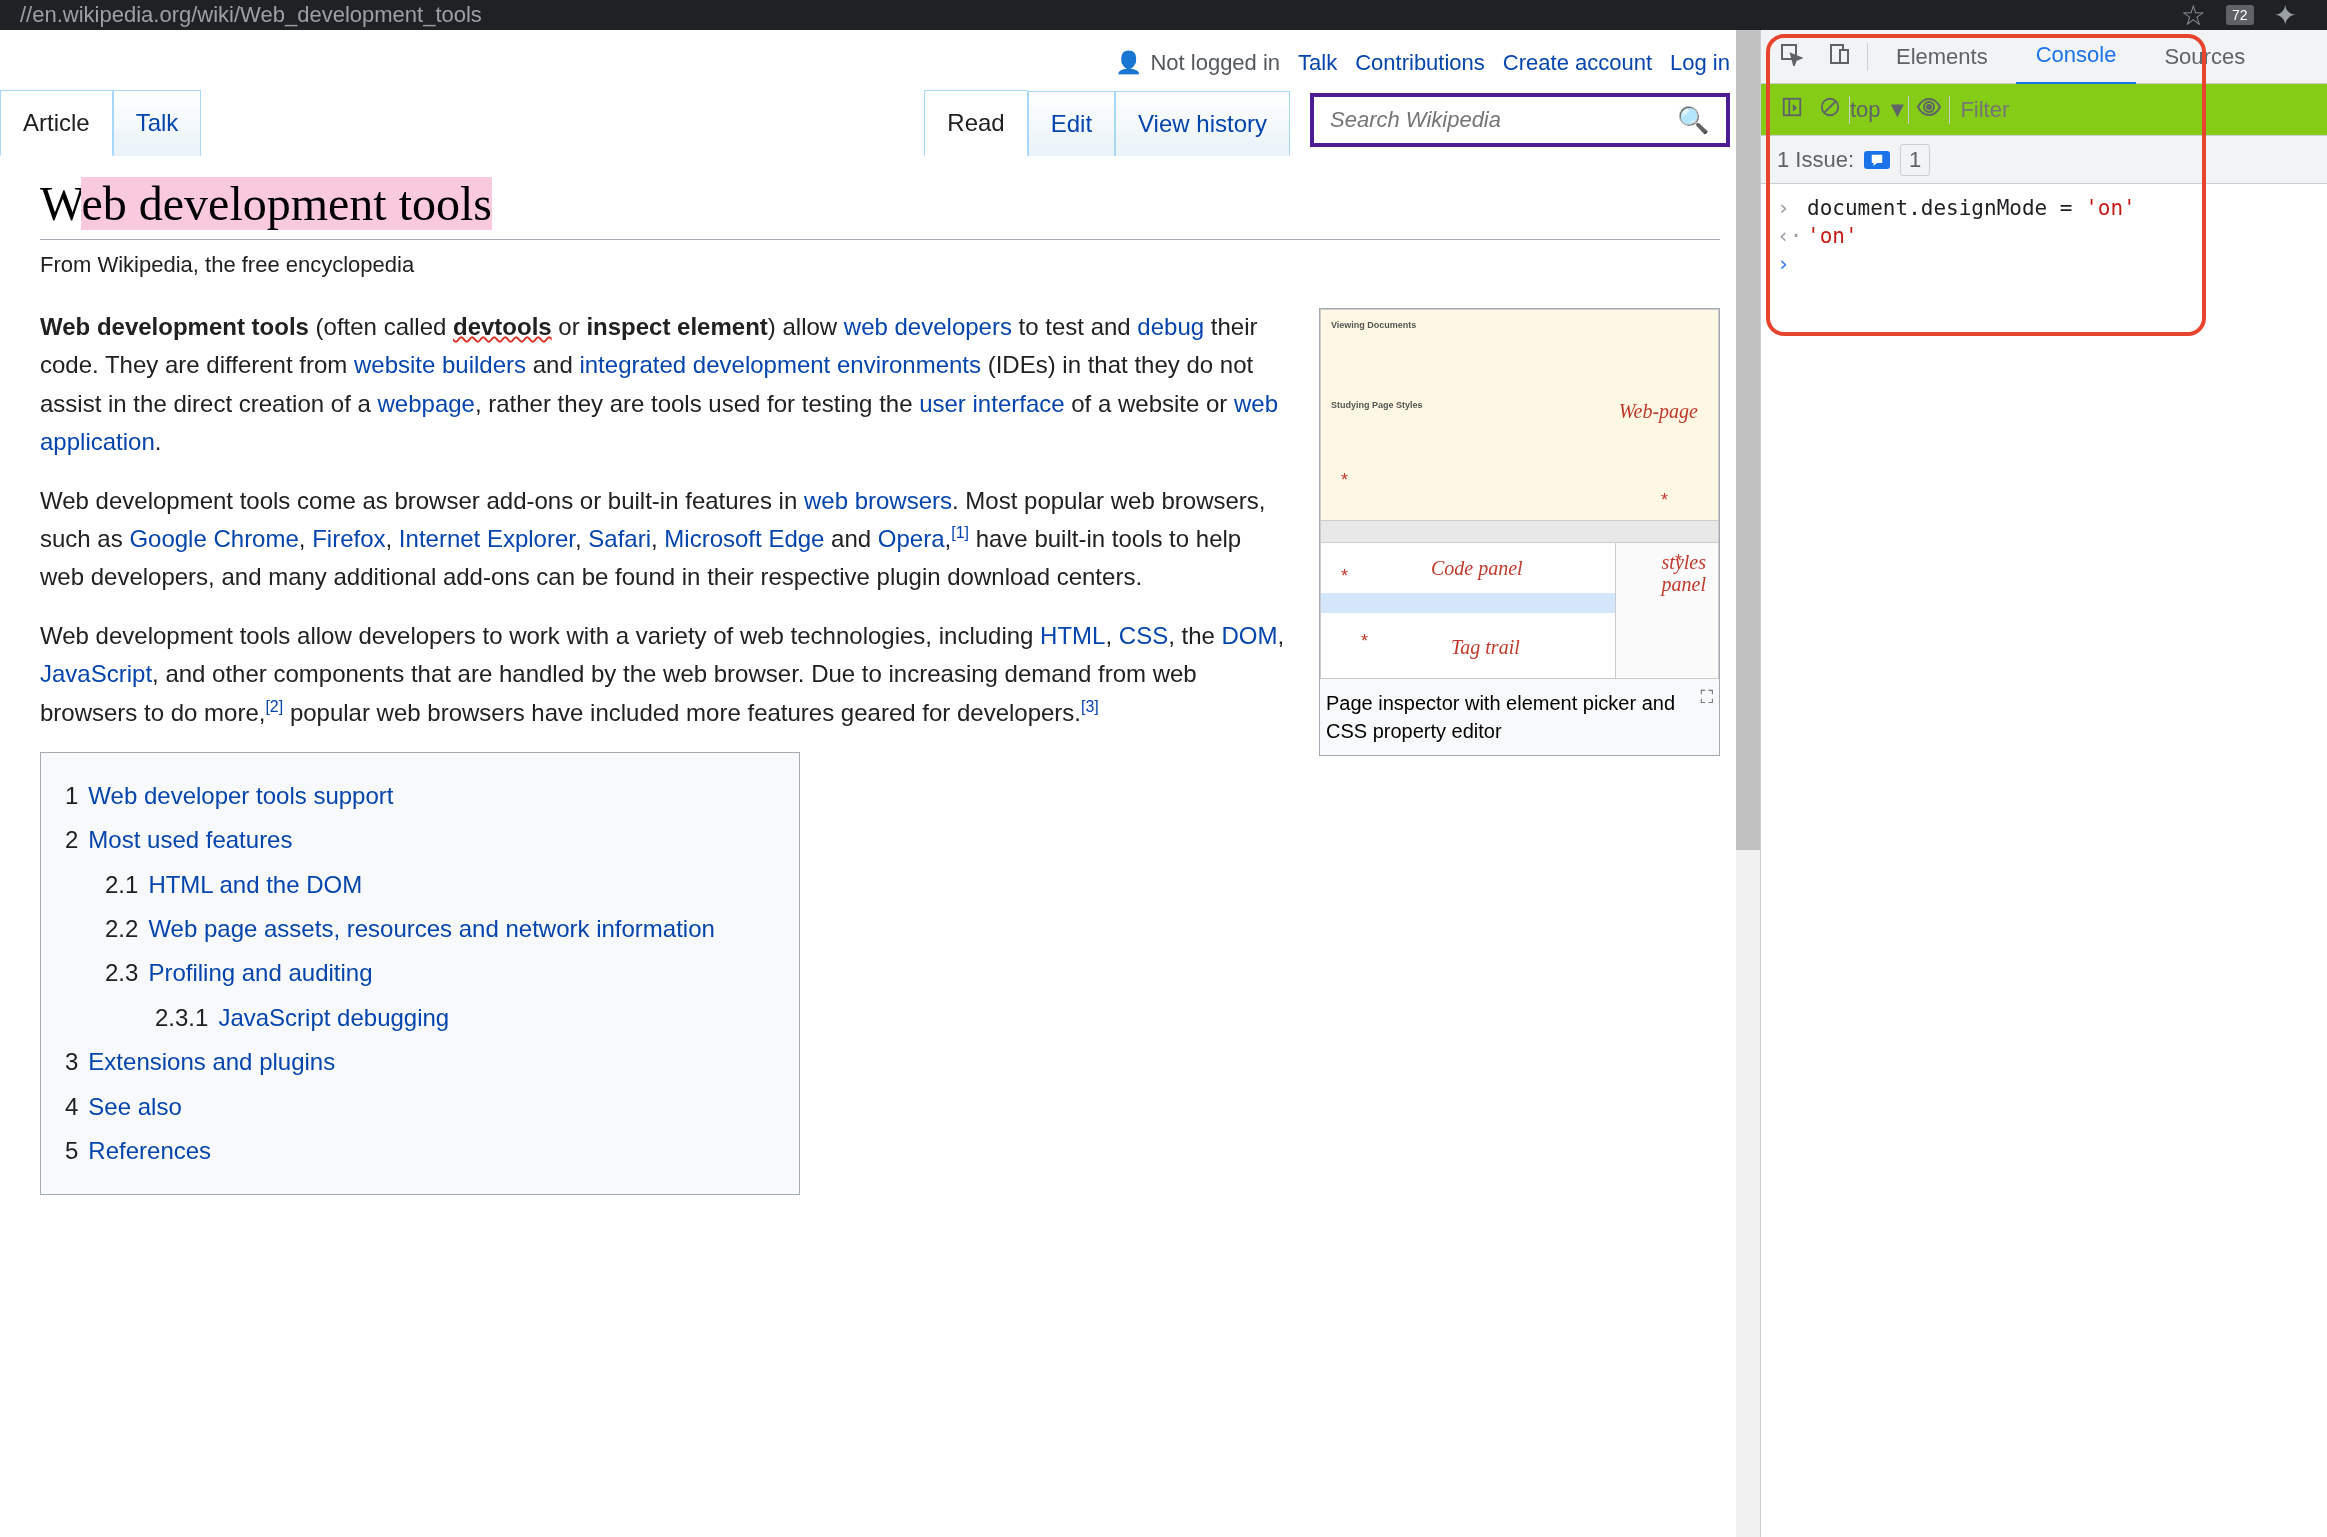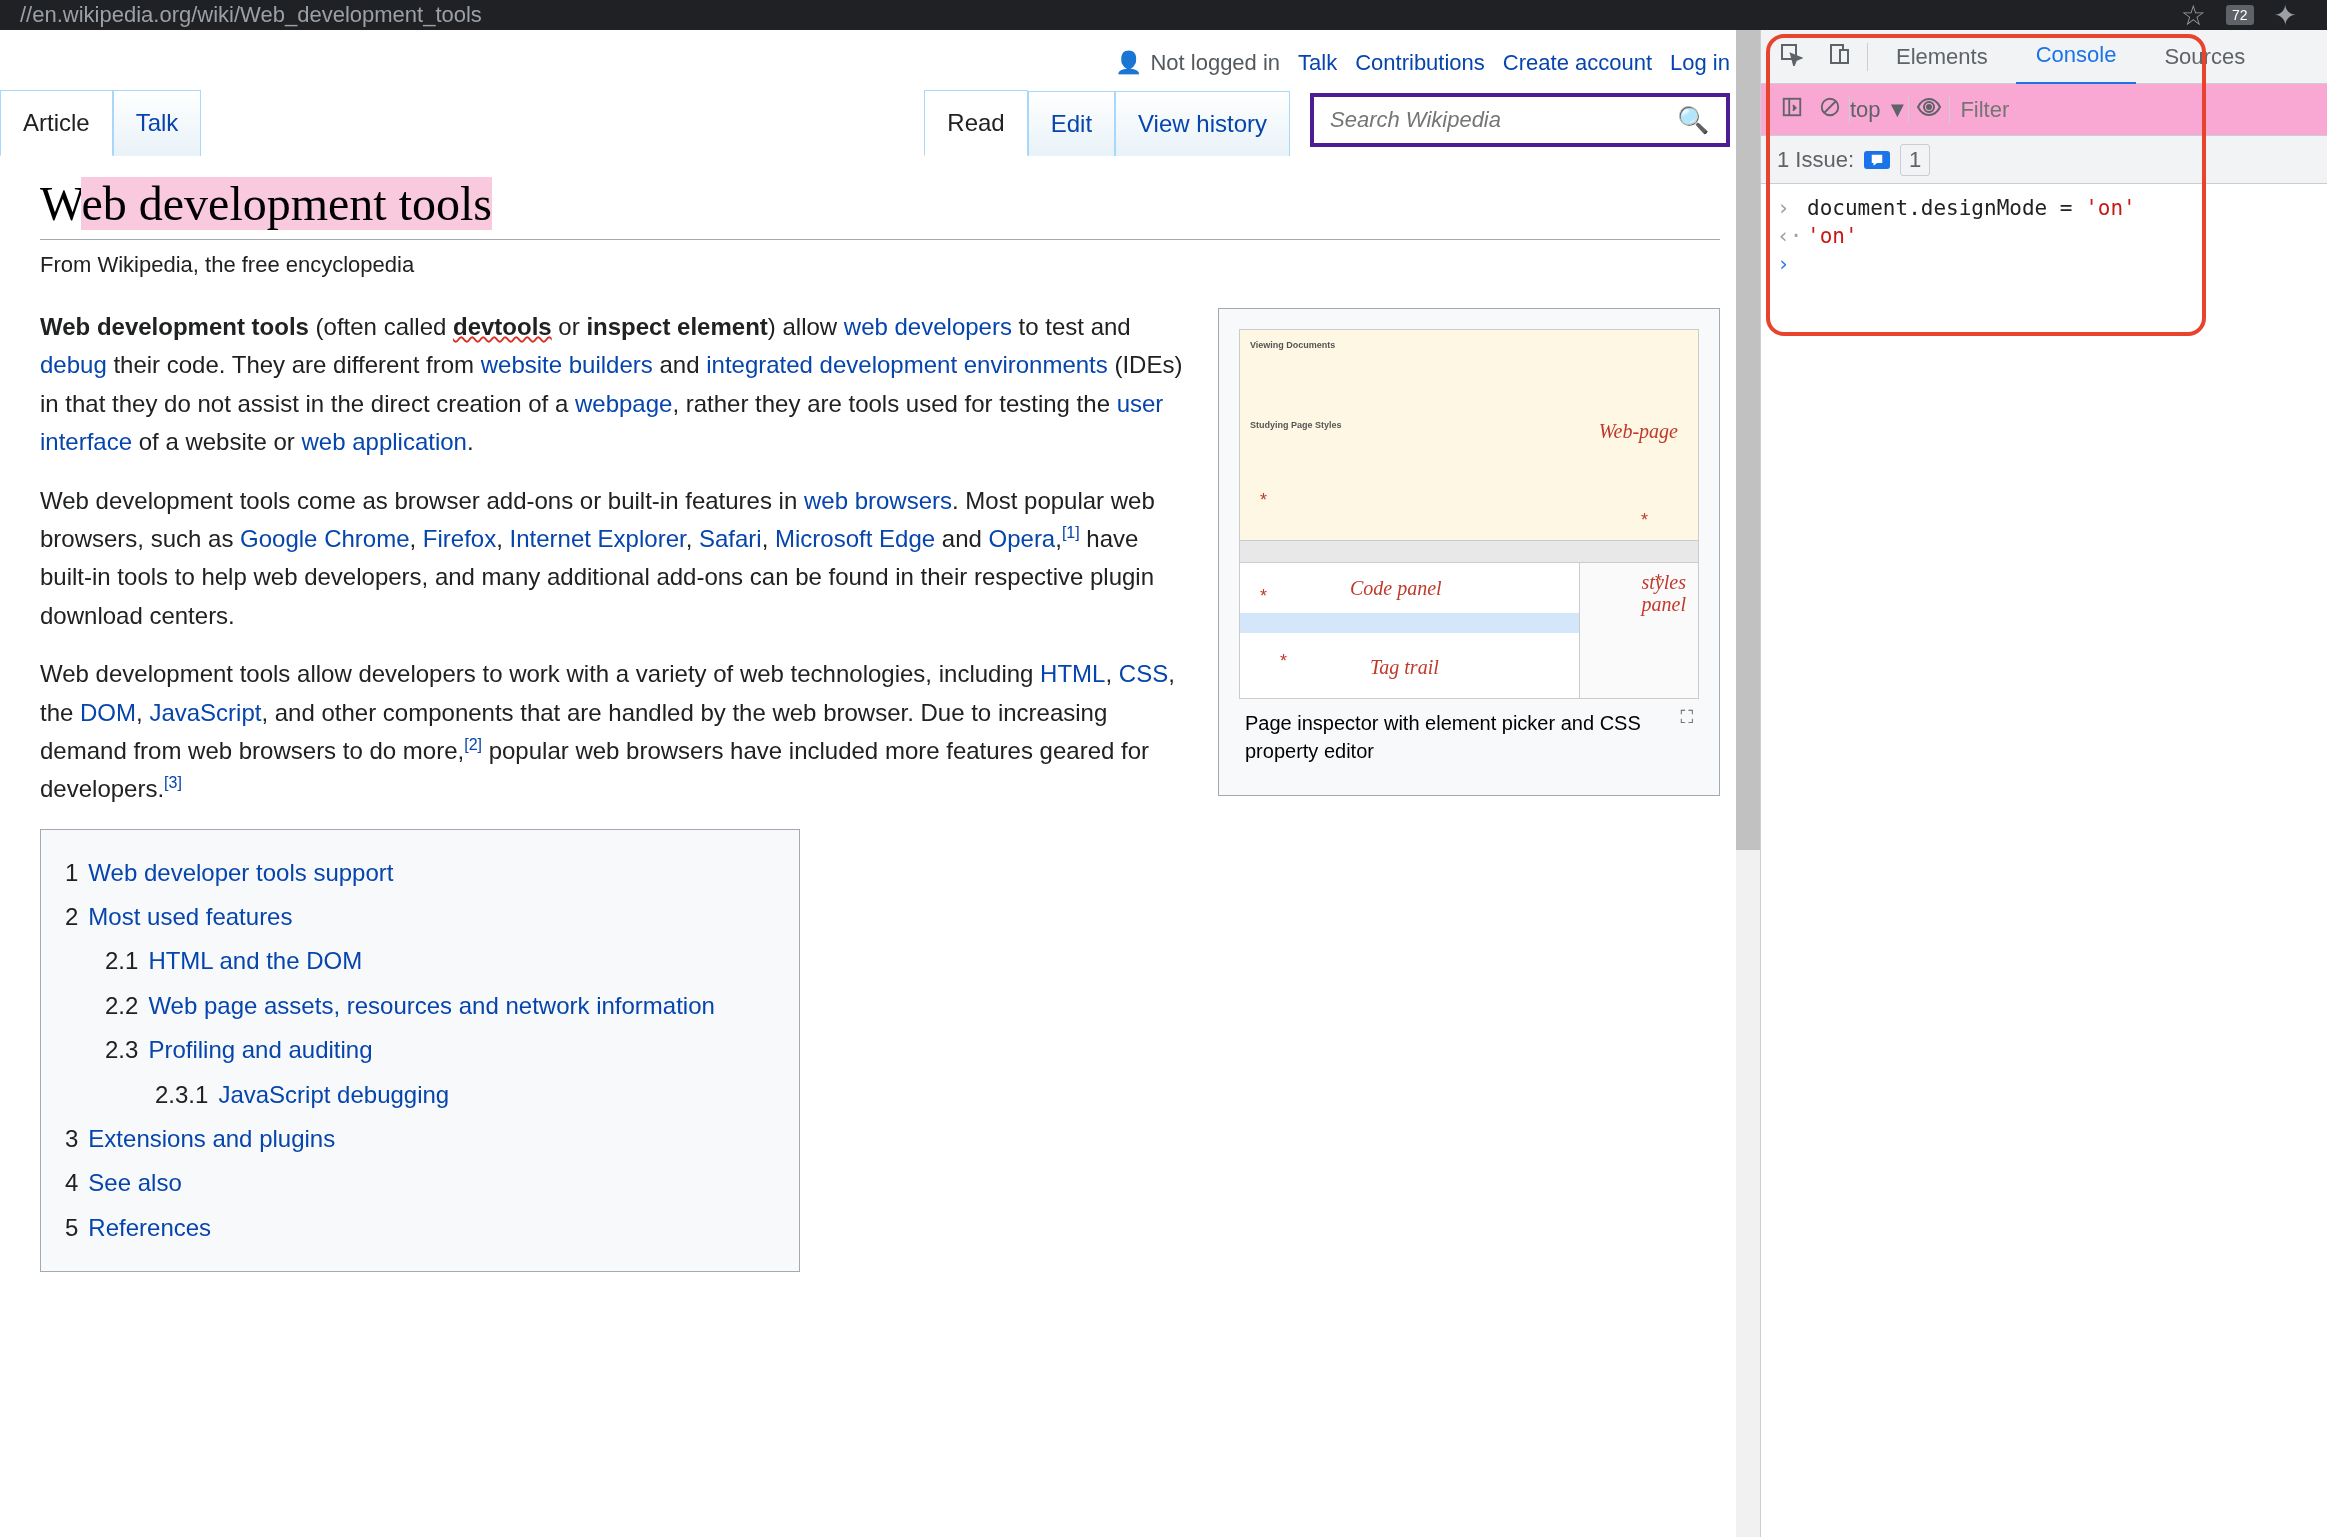--- a/index.html
+++ b/index.html
@@ -40,21 +40,21 @@
 h1.page-title .hl { background: #f9c9dd; }
 .subtitle { font-size: 22px; color: #202122; margin-bottom: 30px; }
 
 .body-text { font-size: 24px; line-height: 1.6; color: #202122; }
 .body-text p { margin-bottom: 20px; }
 .body-text a { color: #0645ad; text-decoration: none; }
 .body-text b { font-weight: bold; }
 .body-text sup { font-size: 16px; color: #0645ad; }
 .devtools-underline { text-decoration: underline wavy #d93025; text-decoration-thickness: 2px; }
 
-.infobox { float: right; width: 502px; border: 1px solid #a2a9b1; background: #f8f9fa; padding: 20px; margin: 0 0 20px 30px; font-size: 20px; }
+.infobox { float: right; width: 401px; border: 1px solid #a2a9b1; background: #f8f9fa; padding: 0; margin: 0 0 20px 30px; font-size: 20px; }
 .infobox-img { width: 100%; height: 370px; background: #fff; border: 1px solid #ccc; position: relative; overflow: hidden; }
 .infobox-caption { padding: 10px 6px; line-height: 1.4; position: relative; }
 .infobox-caption .expand { position: absolute; right: 6px; top: 6px; font-size: 18px; color: #54595d; }
 
 
 .mini-top { background: #fdf7e3; height: 210px; padding: 10px; font-size: 9px; color: #555; }
 .mini-top .lbl-web { position: absolute; right: 20px; top: 90px; color: #c0392b; font-style: italic; font-size: 20px; font-family: cursive; }
 .mini-bottom { background: #fff; height: 160px; border-top: 1px solid #ccc; position: relative; }
 .mini-bottom .lbl { position: absolute; color: #c0392b; font-style: italic; font-family: cursive; font-size: 20px; }
 .mini-toolbar { background: #e8e8e8; height: 22px; border-bottom: 1px solid #ccc; }
@@ -76,21 +76,21 @@
 .page-scroll { position: absolute; right: 0; top: 0; width: 24px; height: 100%; background: #f1f1f1; }
 .page-scroll-thumb { background: #c1c1c1; width: 100%; height: 820px; position: absolute; top: 0; border-radius: 0; }
 
 
 .dt-highlight { position: absolute; border: 4px solid #e8432d; border-radius: 18px; pointer-events: none; }
 .dt-tabs { display: flex; align-items: center; height: 54px; background: #f1f3f4; border-bottom: 1px solid #cacdd1; padding: 0 10px; gap: 8px; font-size: 22px; color: #5f6368; }
 .dt-tabs .dt-tab { padding: 14px 20px; cursor: pointer; }
 .dt-tabs .dt-tab.active { color: #1a73e8; border-bottom: 3px solid #1a73e8; }
 .dt-icon-btn { padding: 8px; font-size: 24px; cursor: pointer; color: #5f6368; }
 
-.dt-toolbar { display: flex; align-items: center; height: 52px; background: #f9a8d4; border-bottom: 1px solid #cacdd1; padding: 0 12px; font-size: 22px; color: #5f6368; }
+.dt-toolbar { display: flex; align-items: center; height: 52px; background: #84cc16; border-bottom: 1px solid #cacdd1; padding: 0 12px; font-size: 22px; color: #5f6368; }
 .dt-toolbar .sep { width: 1px; height: 28px; background: #cacdd1; }
 .dt-toolbar .ctx { display: flex; align-items: center; gap: 6px; }
 .dt-toolbar input.filter { border: none; background: transparent; font-size: 22px; padding: 6px 10px; color: #5f6368; outline: none; width: 120px; }
 
 .dt-issues { display: flex; align-items: center; height: 48px; background: #f1f3f4; border-bottom: 1px solid #cacdd1; padding: 0 16px; font-size: 22px; color: #5f6368; gap: 10px; }
 .dt-issues .badge { background: #1a73e8; color: #fff; font-size: 16px; padding: 2px 6px; border-radius: 3px; display: inline-flex; align-items: center; gap: 4px; }
 .dt-issues .count { border: 1px solid #cacdd1; padding: 2px 8px; border-radius: 3px; }
 
 .dt-console { flex: 1; background: #fff; font-family: Menlo, Consolas, monospace; font-size: 21px; padding: 8px 16px; }
 .dt-line { display: flex; gap: 14px; margin: 4px 0; }

